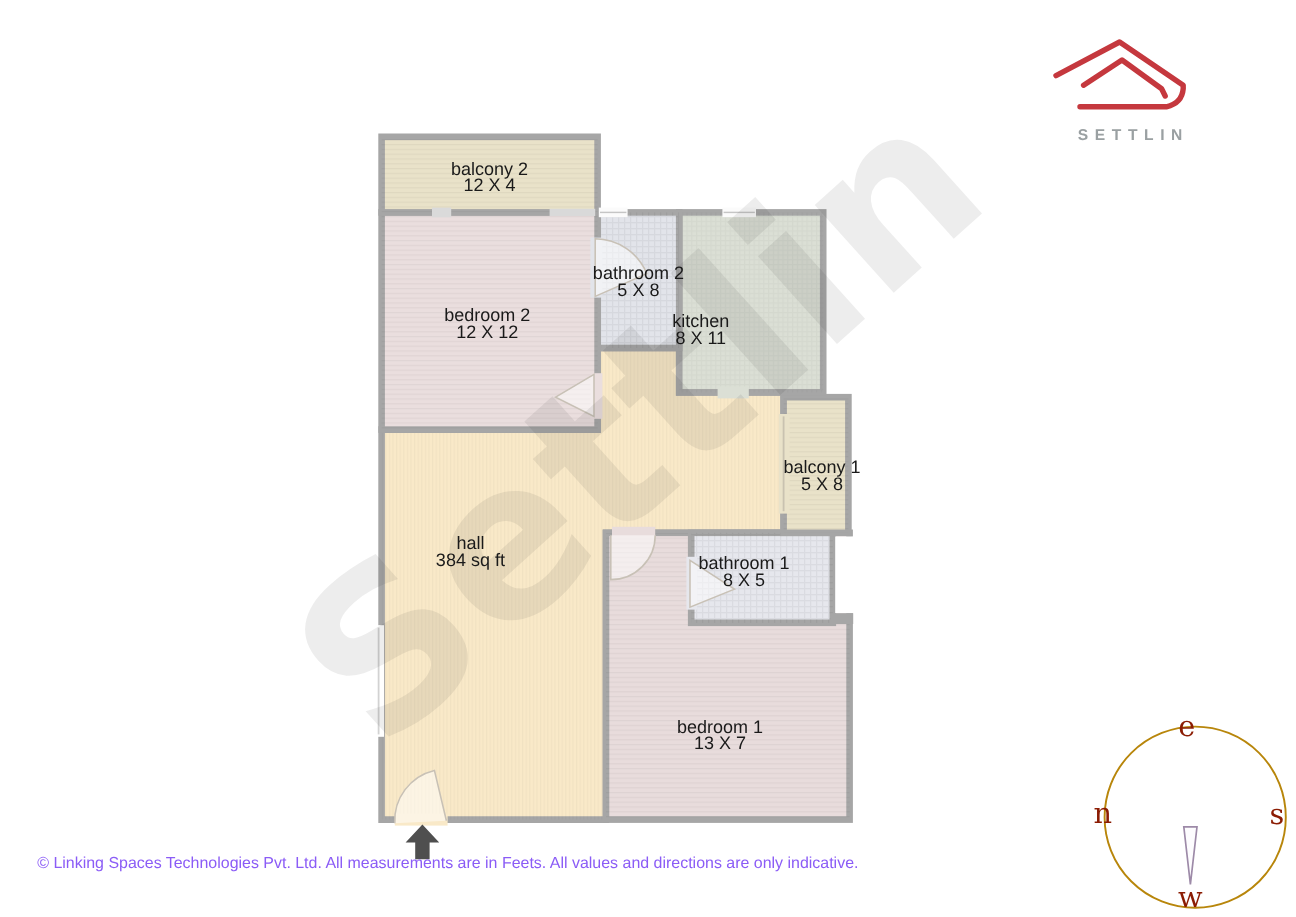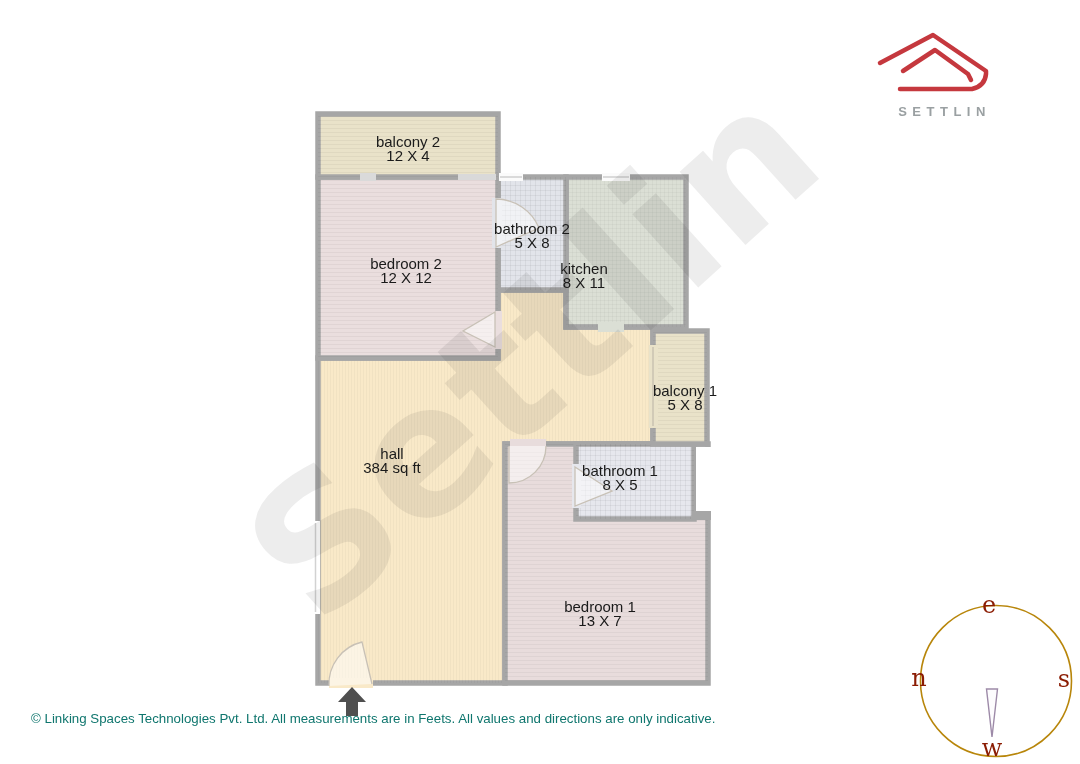--- a/index.html
+++ b/index.html
@@ -12,21 +12,21 @@
              letter-spacing:2px;color:rgba(45,45,45,0.088);white-space:nowrap;
              pointer-events:none;}
   .rlabel{position:absolute;z-index:2;transform:translate(-50%,-50%);text-align:center;
           font-size:15px;line-height:13.5px;color:#1a1a1a;white-space:nowrap;}
   .logo{position:absolute;left:868px;top:26px;width:148px;z-index:3;}
   .logo .brand{margin-top:2px;text-align:center;font-size:13px;font-weight:bold;
                letter-spacing:5.5px;color:#9aa0a2;padding-left:5px;}
   .compass{position:absolute;left:916px;top:598px;width:162px;height:162px;z-index:3;}
   .cletter{position:absolute;transform:translate(-50%,-50%);
            font-family:"DejaVu Serif",serif;font-size:24px;color:#8b1c03;}
-  .footer{position:absolute;left:31px;top:711px;z-index:3;font-size:13.3px;color:#0f766e;}
+  .footer{position:absolute;left:31px;top:711px;z-index:3;font-size:13.3px;color:#8b5cf6;}
 </style>
 </head>
 <body>
 
 <div class="stage">
 
   <svg class="plan" width="1080" height="764" viewBox="0 0 1080 764">
     <defs>
       <pattern id="ph" width="4" height="4" patternUnits="userSpaceOnUse">
         <path d="M0 0.5 H4" stroke="rgba(0,0,0,0.045)" stroke-width="1"></path>

